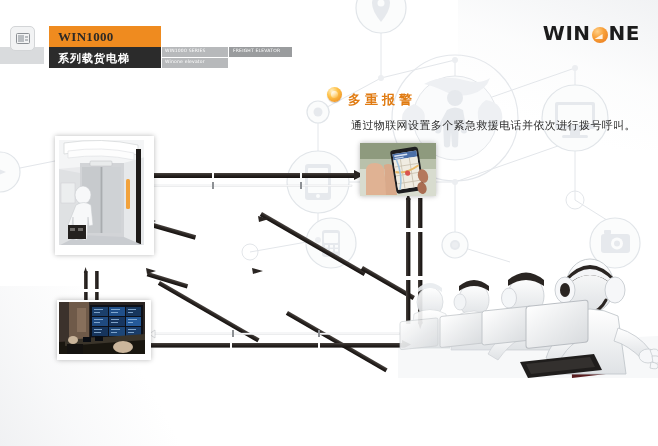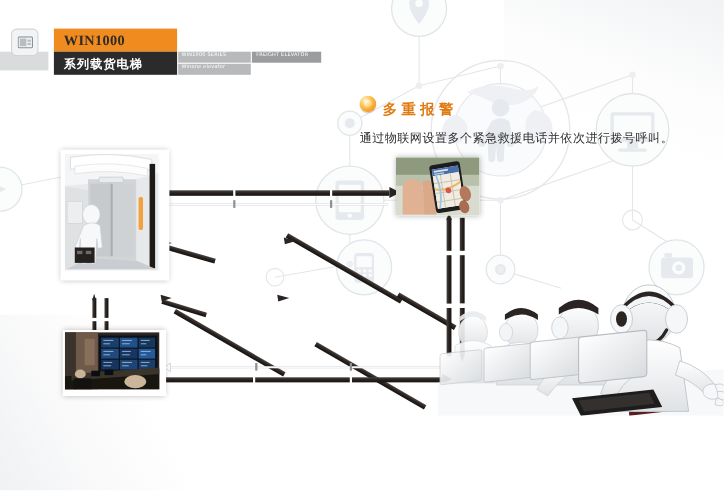--- a/index.html
+++ b/index.html
@@ -55,21 +55,21 @@
   .callout{position:absolute;left:327px;top:80px;width:310px;}
   .callout .co-head{display:flex;align-items:center;gap:6px;}
   .co-bullet{width:15px;height:15px;border-radius:50%;flex:0 0 15px;
     background:radial-gradient(circle at 33% 27%,#fff0c6 0%,#ffc247 38%,#e8811a 100%);
     box-shadow:0 1px 1px rgba(0,0,0,.18);position:relative;}
   .co-bullet::after{content:"";position:absolute;left:4px;top:4px;width:7px;height:7px;border-radius:50%;
     background:linear-gradient(145deg,rgba(255,255,255,.9),rgba(255,255,255,0));}
   .co-title{font-size:13px;font-weight:bold;color:#e07b12;letter-spacing:4px;
     font-family:"DejaVu Sans",sans-serif;margin-top:11px;}
   .co-body{margin-top:9px;font-size:11px;color:#2d2d2d;letter-spacing:.4px;
-    font-family:Liberation Mono, monospace;white-space:nowrap;}
+    font-family:Liberation Mono, monospace;white-space:nowrap;margin-left:24px;}
 
   
   .photo{position:absolute;background:#fff;box-shadow:0 0 5px rgba(0,0,0,.28);overflow:hidden;}
   .photo canvas,.photo svg{display:block;}
 
   #photo-elevator{left:55px;top:136px;width:93px;height:113px;padding:3px;}
   #photo-control{left:57px;top:300px;width:90px;height:56px;padding:2px;}
   #photo-phone{left:360px;top:143px;width:76px;height:53px;}
 
   
@@ -208,20 +208,25 @@
   <div class="sub-a">
     <span>WIN1000 SERIES</span>
   </div>
   <div class="sub-b">
     <span>FREIGHT ELEVATOR</span>
   </div>
   <div class="sub-c">
     <span>Winone elevator</span>
   </div>
 
+  <div class="logo">
+    <span class="lg-txt">WIN</span>
+    <span class="lg-o"></span>
+    <span class="lg-txt">NE</span>
+  </div>
 
   <div class="callout">
     <div class="co-head">
       <span class="co-bullet"></span>
       <span class="co-title">多重报警</span>
     </div>
     <div class="co-body">通过物联网设置多个紧急救援电话并依次进行拨号呼叫。</div>
   </div>
 
   <div class="arrows">

